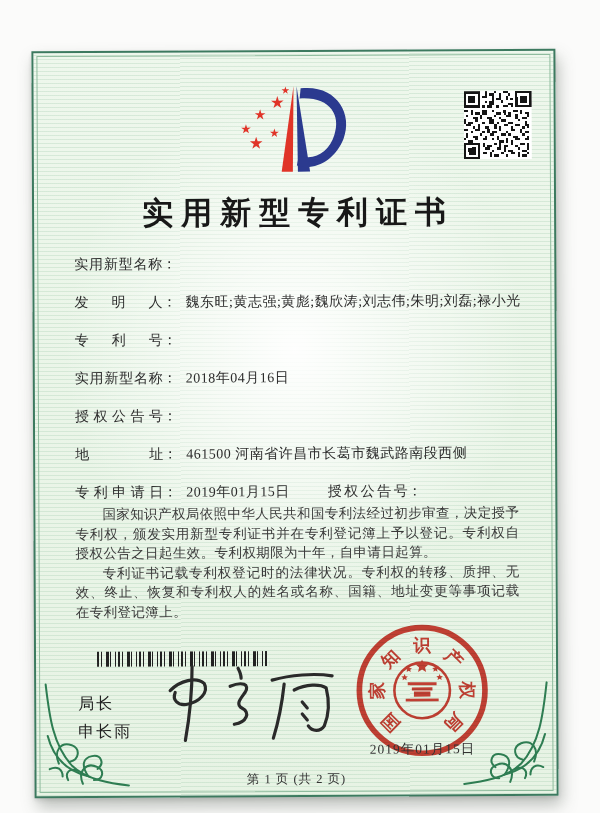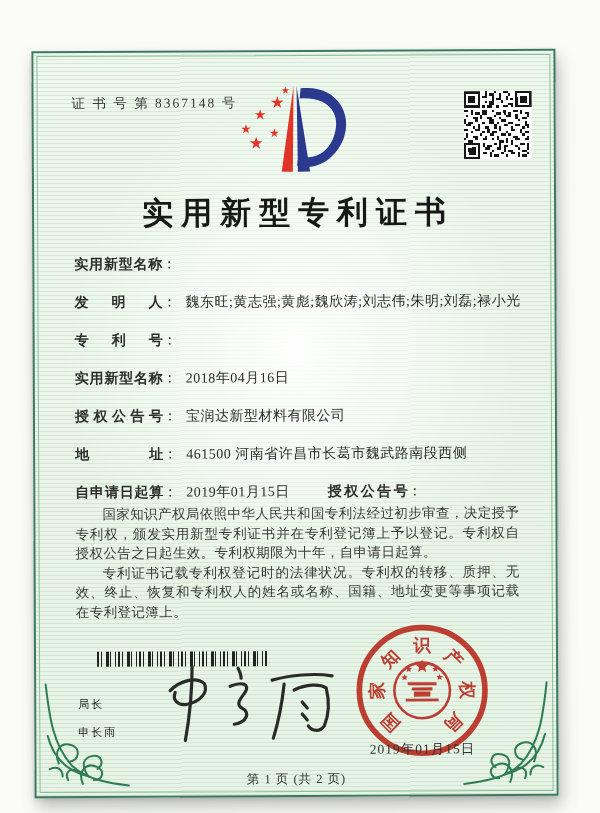--- a/index.html
+++ b/index.html
@@ -22,52 +22,51 @@
   .frame{position:absolute;inset:3px;border:1px solid #8fbc9e;pointer-events:none;}
   .cert-no{position:absolute;left:38px;top:42px;font-size:13.5px;letter-spacing:2px;color:#3a3a3a;}
   .logo{position:absolute;left:196px;top:26px;width:132px;height:102px;}
   .qr{position:absolute;left:430px;top:40px;width:68px;height:68px;}
   .title{
     position:absolute;left:0;right:0;top:140px;text-align:center;
     font-size:31px;font-weight:bold;letter-spacing:8px;text-indent:8px;color:#181818;
   }
   .fields{position:absolute;left:40px;top:193px;right:26px;}
   .row{display:flex;height:38px;align-items:center;font-size:14px;color:#2d2d2d;}
-  .flabel{flex:0 0 88px;width:88px;text-align:justify;text-align-last:justify;font-weight:bold;}
+  .flabel{flex:0 0 88px;width:88px;text-align:justify;text-align-last:justify;}
   .colon{margin-right:9px;}
   .fvalue{letter-spacing:.5px;white-space:nowrap;}
   .pair2{margin-left:38px;display:flex;}
   .pair2 .flabel{flex:0 0 80px;width:80px;}
   .paras{position:absolute;left:40px;right:36px;top:452px;color:#3a3a3a;}
   .paras p{margin:0;font-size:13.5px;line-height:19.5px;text-indent:2em;text-align:justify;letter-spacing:.4px;}
   .barcode{
     position:absolute;left:61px;top:599px;width:172px;height:15px;
     background:repeating-linear-gradient(90deg,
       #222 0 2px, transparent 2px 4px,
       #222 4px 5px, transparent 5px 9px,
       #222 9px 12px, transparent 12px 13px,
       #222 13px 14px, transparent 14px 18px,
       #222 18px 19px, transparent 19px 21px);
   }
-  .director{position:absolute;left:42px;top:637px;font-size:11px;color:#222;line-height:28px;letter-spacing:2px;}
+  .director{position:absolute;left:42px;top:637px;font-size:16px;color:#222;line-height:28px;letter-spacing:2px;}
   .signature{position:absolute;left:116px;top:604px;width:218px;height:100px;}
   .seal{position:absolute;left:316px;top:569px;width:140px;height:140px;opacity:.92;mix-blend-mode:multiply;}
   .seal-date{position:absolute;left:306px;top:689px;width:160px;text-align:center;font-size:13.5px;color:#333;letter-spacing:1px;}
   .footer{position:absolute;left:0;right:0;bottom:7px;text-align:center;font-size:12.5px;color:#333;letter-spacing:1px;}
   .corner{position:absolute;width:92px;height:112px;bottom:4px;}
   .corner-bl{left:4px;}
   .corner-br{right:4px;transform:scaleX(-1);}
 </style>
 </head>
 <body>
 
 <div class="certificate">
   <div class="frame"></div>
 
-  <div class="cert-no">证 书 号 第 8367148 号</div>
 
   <svg class="logo" viewBox="0 0 130 100">
     <defs>
       <path id="st" d="M0,-1 L0.2245,-0.309 L0.9511,-0.309 L0.3633,0.118 L0.5878,0.809 L0,0.382 L-0.5878,0.809 L-0.3633,0.118 L-0.9511,-0.309 L-0.2245,-0.309 Z"></path>
     </defs>
     <g fill="#e03428">
       <use href="#st" transform="translate(16,50) scale(5)"></use>
       <use href="#st" transform="translate(30,36) scale(5.5)"></use>
       <use href="#st" transform="translate(47,24) scale(6.5)"></use>
       <use href="#st" transform="translate(26,64) scale(6.5)"></use>
@@ -102,29 +101,28 @@
         <span class="colon">：</span>
     </div>
     <div class="row">
       <span class="flabel">实用新型名称</span>
         <span class="colon">：</span>
       <span class="fvalue">2018年04月16日</span>
     </div>
     <div class="row">
       <span class="flabel">授权公告号</span>
         <span class="colon">：</span>
-      <span class="fvalue">宝润达新型材料有限公司</span>
     </div>
     <div class="row">
       <span class="flabel">地址</span>
         <span class="colon">：</span>
       <span class="fvalue">461500 河南省许昌市长葛市魏武路南段西侧</span>
     </div>
     <div class="row">
-      <span class="flabel">自申请日起算</span>
+      <span class="flabel">专利申请日</span>
         <span class="colon">：</span>
       <span class="fvalue">2019年01月15日</span>
       <span class="pair2">
         <span class="flabel">授权公告号</span>
           <span class="colon">：</span>
       </span>
     </div>
   </div>
 
   <div class="paras">

